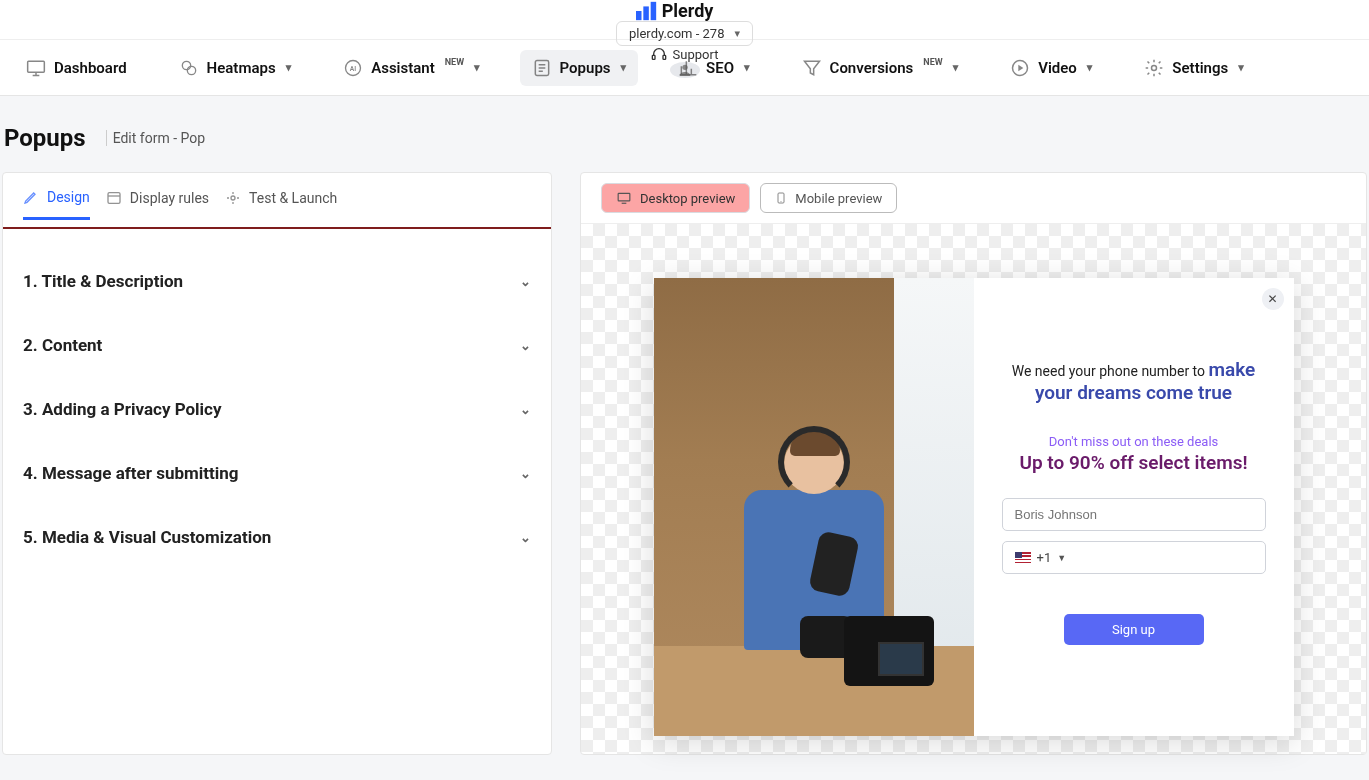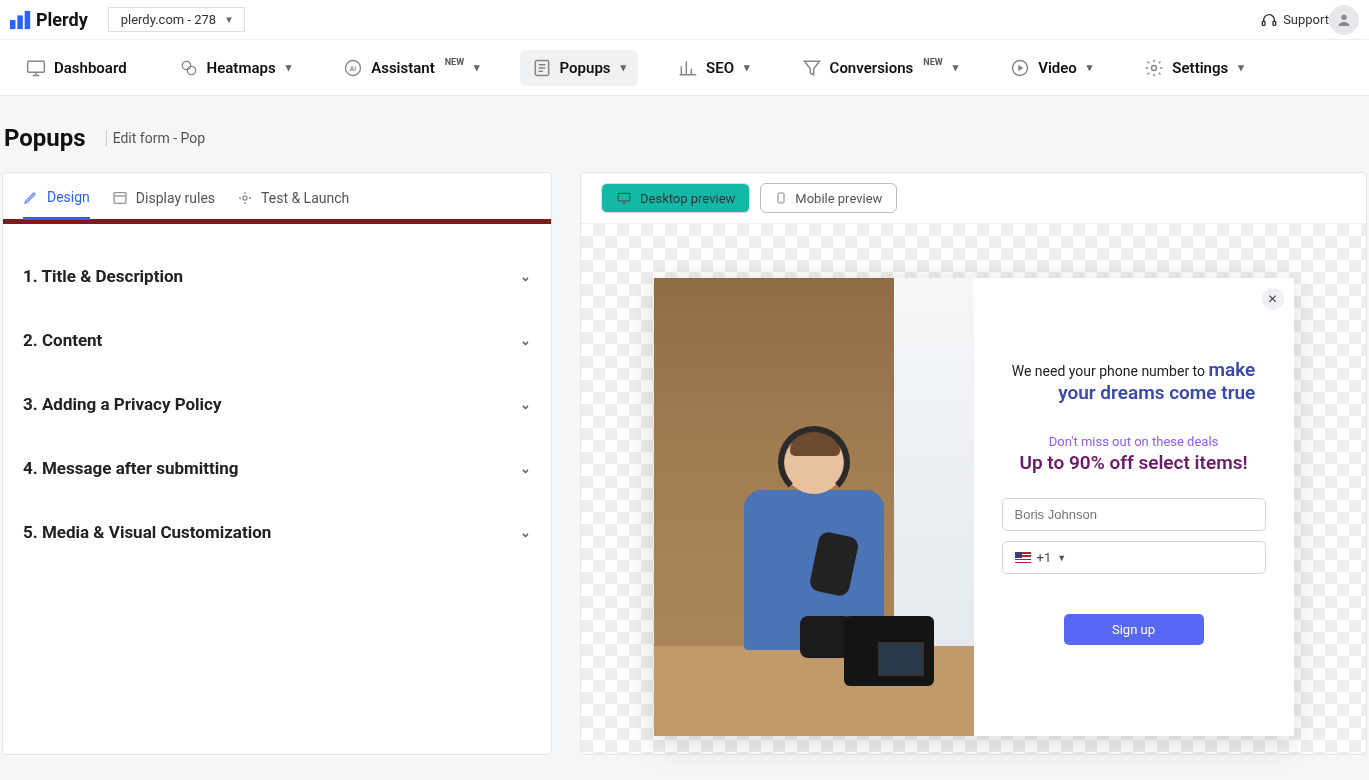--- a/index.html
+++ b/index.html
@@ -1,61 +1,61 @@
 <!DOCTYPE html>
 <html><head>
 <meta charset="utf-8">
 <style>
   * { box-sizing: border-box; margin: 0; padding: 0; }
   body { font-family: -apple-system, BlinkMacSystemFont, "Segoe UI", Roboto, Arial, sans-serif; font-size: 14px; color: #1a1a1a; background: #f5f6f8; }
   
-  .topbar { display: flex; align-items: center; height: 40px; padding: 0 10px; background: #fff; border-bottom: 1px solid #eee; }
+  .topbar { display: flex; align-items: center; height: 40px; padding: 0 10px; background: #fff; border-bottom: 1px solid #eee; flex-direction: column; }
   .logo { display: flex; align-items: center; gap: 4px; font-weight: 700; font-size: 18px; color: #111; margin-right: 20px; }
   .logo svg { width: 22px; height: 20px; }
-  .site-select { display: flex; align-items: center; gap: 8px; padding: 4px 12px; border: 1px solid #ddd; border-radius: 0; font-size: 13px; color: #333; cursor: pointer; }
+  .site-select { display: flex; align-items: center; gap: 8px; padding: 4px 12px; border: 1px solid #ddd; border-radius: 6px; font-size: 13px; color: #333; cursor: pointer; }
   .plan-info { display: flex; align-items: center; gap: 6px; margin-left: 24px; font-size: 13px; color: #555; }
   .dot { width: 6px; height: 6px; border-radius: 50%; background: #2fbf71; }
   .update-link { color: #2962ff; margin-left: 8px; }
   .spacer { flex: 1; }
   .support { display: flex; align-items: center; gap: 6px; font-size: 13px; color: #333; cursor: pointer; }
   .avatar { width: 30px; height: 30px; border-radius: 50%; background: #e6e8ec; display: flex; align-items: center; justify-content: center; color: #888; }
   
   .mainnav { display: flex; align-items: center; gap: 28px; height: 56px; padding: 0 14px; background: #fff; border-bottom: 1px solid #e5e5e5; }
   .nav-item { display: flex; align-items: center; gap: 8px; padding: 8px 12px; border-radius: 6px; font-size: 15px; font-weight: 600; color: #111; cursor: pointer; }
   .nav-item .nicon { width: 20px; height: 20px; display: flex; align-items: flex-end; justify-content: center; opacity: .7; }
   .nav-item.active { background: #f0f1f3; }
   .chevron { font-size: 11px; color: #666; margin-left: 2px; }
   .new-badge { font-size: 9px; font-weight: 700; color: #555; margin-left: 2px; position: relative; top: -6px; }
   
   .page-header { display: flex; align-items: center; gap: 20px; padding: 28px 4px 20px; }
   .page-title { font-size: 24px; font-weight: 700; color: #111; }
   .breadcrumb { font-size: 14px; color: #555; border-left: 1px solid #ccc; padding-left: 6px; }
   
   .workspace { display: flex; gap: 28px; padding: 0 2px 20px; }
   .left-panel { width: 550px; background: #fff; border: 1px solid #e5e5e5; border-radius: 4px; min-height: 580px; }
-  .tabs { display: flex; gap: 22px; padding: 16px 20px 0; border-bottom: 5px solid #7f1d1d; }
+  .tabs { display: flex; gap: 16px; padding: 16px 20px 8px; border-bottom: 2px solid #7f1d1d; }
   .tab { display: flex; align-items: center; gap: 8px; padding-bottom: 12px; font-size: 14px; color: #555; cursor: pointer; }
   .tab.active { color: #2962ff; border-bottom: 3px solid #2962ff; margin-bottom: -1px; }
   .tab .ticon { width: 16px; height: 16px; opacity: .7; }
   .accordion { padding: 20px; }
   .acc-item { display: flex; align-items: center; justify-content: space-between; padding: 22px 0; font-size: 17px; font-weight: 700; color: #222; cursor: pointer; }
   .acc-chev { font-size: 13px; color: #666; }
   
   .right-panel { flex: 1; background: #fff; border: 1px solid #e5e5e5; border-radius: 4px; min-height: 580px; }
   .preview-bar { display: flex; gap: 10px; padding: 10px 20px; border-bottom: 1px solid #eee; }
   .pbtn { display: flex; align-items: center; gap: 8px; padding: 6px 14px; border: 1px solid #bbb; border-radius: 6px; font-size: 13px; color: #555; background: #fff; cursor: pointer; }
-  .pbtn.active { background: #14b8a6; border-color: #d9dbe0; color: #333; }
+  .pbtn.active { background: #fca5a5; border-color: #d9dbe0; color: #333; }
   .canvas { background-image: linear-gradient(45deg,#eee 25%,transparent 25%,transparent 75%,#eee 75%),linear-gradient(45deg,#eee 25%,transparent 25%,transparent 75%,#eee 75%); background-size: 24px 24px; background-position:0 0,12px 12px; padding: 54px 60px 20px; height: 530px; display: flex; justify-content: center; align-items: flex-start; }
   .popup { width: 640px; height: 458px; background: #fff; display: flex; box-shadow: 0 6px 30px rgba(0,0,0,.15); position: relative; }
   .popup-close { position: absolute; right: 10px; top: 10px; width: 22px; height: 22px; border-radius: 50%; background: #eef0f4; display: flex; align-items: center; justify-content: center; font-size: 12px; color: #444; cursor: pointer; }
   .popup-img { width: 320px; background: #b8946e; display:flex; align-items:center; justify-content:center; }
   .popup-content { flex: 1; padding: 80px 28px 0; display: flex; flex-direction: column; align-items: center; }
   .popup-headline { text-align: center; font-size: 14px; color: #222; }
   .popup-headline .em { display: inline; font-size: 19px; font-weight: 600; color: #3949ab; }
-  .popup-headline .em-block { display:block; font-size: 19px; font-weight: 600; color: #3949ab; text-align: right; }
+  .popup-headline .em-block { display:block; font-size: 19px; font-weight: 600; color: #3949ab; }
   .popup-sub { margin-top: 30px; font-size: 13px; color: #8b5cf6; text-align:center; }
   .popup-promo { font-size: 19px; font-weight: 600; color: #6a1b6a; text-align:center; margin-top: 2px; }
   .popup-input { width: 100%; margin-top: 24px; padding: 8px 12px; border: 1px solid #d0d3da; border-radius: 5px; font-size: 13px; color: #888; }
   .popup-phone { width: 100%; margin-top: 10px; padding: 8px 12px; border: 1px solid #d0d3da; border-radius: 5px; font-size: 13px; color: #444; display:flex; align-items:center; gap:6px; }
   .flag { width:16px; height:11px; background: linear-gradient(to bottom,#b22234 0 15%,#fff 15% 30%,#b22234 30% 45%,#fff 45% 60%,#b22234 60% 75%,#fff 75% 90%,#b22234 90% 100%); position:relative; }
   .flag::before { content:""; position:absolute; left:0; top:0; width:7px; height:6px; background:#3c3b6e; }
   .popup-btn { margin-top: 40px; width: 140px; padding: 8px 0; text-align: center; background: #5868f5; color: #fff; border-radius: 5px; font-size: 13px; cursor: pointer; }
   
   .photo-scene { width:100%; height:100%; position:relative; overflow:hidden; background: linear-gradient(to bottom,#8f6c45 0%,#a27d52 40%,#b08a5f 100%); }
   .photo-scene .window { position:absolute; right:0; top:0; width:80px; height:100%; background: linear-gradient(to bottom,#f5f7f8,#dfe6ea); }

